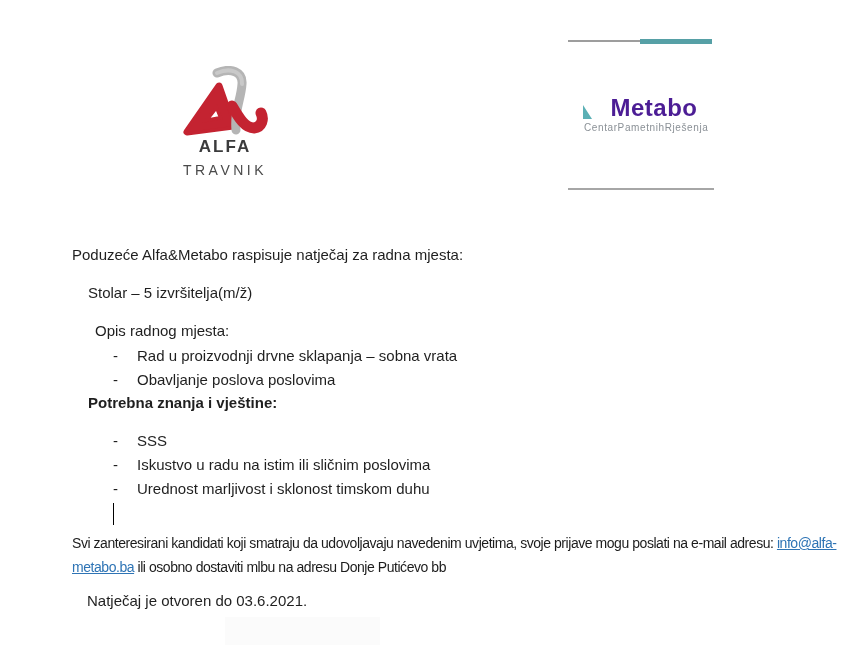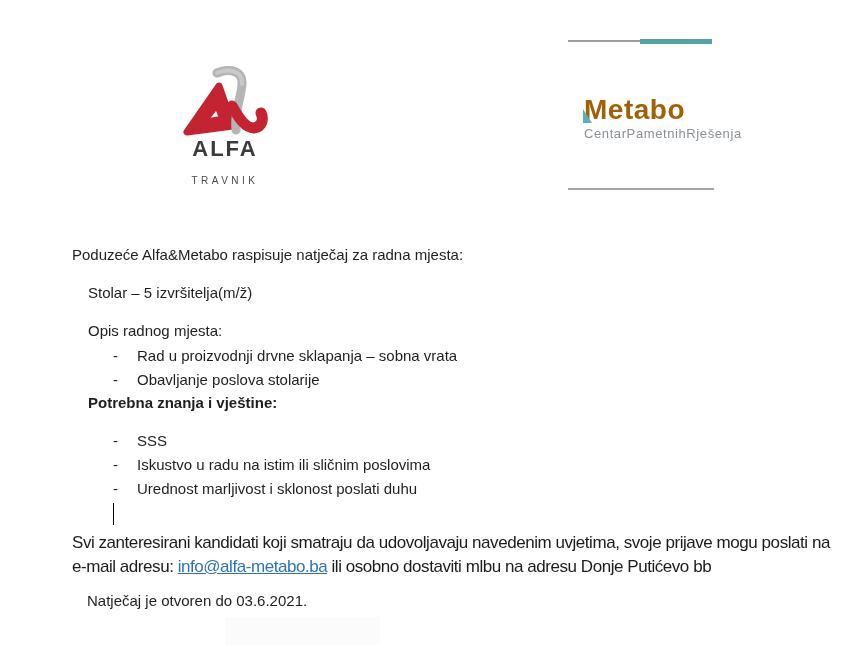--- a/index.html
+++ b/index.html
@@ -5,60 +5,60 @@
   * { margin: 0; padding: 0; box-sizing: border-box; }
   html, body { width: 857px; height: 645px; background: #ffffff; overflow: hidden; }
   body { font-family: "Liberation Sans", sans-serif; color: #1f1f1f; position: relative; }
 
   .abs { position: absolute; }
 
   
   .alfa-logo { left: 170px; top: 66px; width: 110px; text-align: center; }
   .alfa-graphic { display: block; margin: 0 auto; }
   .alfa-name {
-    font-size: 22px; font-weight: bold; color: #3b3b3c;
+    font-size: 17px; font-weight: bold; color: #3b3b3c;
     letter-spacing: 2px; margin-top: -4px; line-height: 1;
   }
   .alfa-sub {
-    font-size: 10px; color: #4a4a4a; letter-spacing: 3.5px; margin-top: 16px; line-height: 1;
+    font-size: 14px; color: #4a4a4a; letter-spacing: 3.5px; margin-top: 8px; line-height: 1;
   }
 
   
   .metabo-topline { left: 568px; top: 38px; width: 144px; height: 6px; }
   .metabo-topline .seg-gray { position: absolute; left: 0; top: 2px; width: 73px; height: 2px; background: #9d9d9d; }
   .metabo-topline .seg-teal { position: absolute; left: 72px; top: 1px; width: 72px; height: 5px; background: #56a0a6; }
 
   .metabo-logo { left: 584px; top: 96px; width: 140px; }
   .metabo-word {
     position: relative;
-    font-size: 28px; font-weight: bold; color: #a16207;
-    letter-spacing: 0.5px; line-height: 1;
+    font-size: 24px; font-weight: bold; color: #4c1d95;
+    letter-spacing: 0.5px; line-height: 1; text-align: center;
   }
   .metabo-wedge {
     position: absolute; left: -1px; bottom: 1px;
     width: 0; height: 0;
     border-left: 9px solid #5bb0b5;
     border-top: 14px solid transparent;
   }
-  .metabo-tagline { font-size: 13px; color: #8a9096; letter-spacing: 0.6px; margin-top: 2px; }
+  .metabo-tagline { font-size: 10px; color: #8a9096; letter-spacing: 0.6px; margin-top: 2px; }
 
   .metabo-bottomline { left: 568px; top: 188px; width: 146px; height: 2px; background: #a6a6a6; }
 
   
   .para { font-size: 15px; line-height: 18px; white-space: nowrap; }
   .para.bold { font-weight: normal; }
 
   .bullet { display: flex; font-size: 15px; line-height: 18px; white-space: nowrap; }
   .bullet .dash { width: 24px; flex: 0 0 24px; }
 
   .text-cursor { left: 113px; top: 503px; width: 1px; height: 22px; background: #000; }
 
   .closing {
     left: 72px; top: 531px; width: 775px;
-    font-size: 17px; line-height: 24px; letter-spacing: -0.45px;
+    font-size: 14px; line-height: 24px; letter-spacing: -0.45px;
     color: #1c1c1c;
   }
   .closing a { text-decoration: underline; }
 
   .faint-rect { left: 225px; top: 617px; width: 155px; height: 28px; background: #fbfbfb; }
 </style>
 </head>
 <body>
 
 <div class="abs alfa-logo">
@@ -87,44 +87,44 @@
   </div>
   <div class="metabo-tagline">CentarPametnihRješenja</div>
 </div>
 
 <div class="abs metabo-bottomline"></div>
 
 <div class="abs para" style="left:72px; top:246px;">Poduzeće Alfa&amp;Metabo raspisuje natječaj za radna mjesta:</div>
 
 <div class="abs para bold" style="left:88px; top:284px;">Stolar – 5 izvršitelja(m/ž)</div>
 
-<div class="abs para" style="left:88px; top:322px;">Opis radnog mjesta:</div>
+<div class="abs para" style="left:95px; top:322px;">Opis radnog mjesta:</div>
 
 <div class="abs bullet" style="left:113px; top:347px;">
   <span class="dash">-</span>
   <span>Rad u proizvodnji drvne sklapanja – sobna vrata</span>
 </div>
 <div class="abs bullet" style="left:113px; top:371px;">
   <span class="dash">-</span>
-  <span>Obavljanje poslova stolarije</span>
+  <span>Obavljanje poslova poslovima</span>
 </div>
 
 <div class="abs para" style="left:88px; top:394px;font-weight:bold;">Potrebna znanja i vještine:</div>
 
 <div class="abs bullet" style="left:113px; top:432px;">
   <span class="dash">-</span>
   <span>SSS</span>
 </div>
 <div class="abs bullet" style="left:113px; top:456px;">
   <span class="dash">-</span>
   <span>Iskustvo u radu na istim ili sličnim poslovima</span>
 </div>
 <div class="abs bullet" style="left:113px; top:480px;">
   <span class="dash">-</span>
-  <span>Urednost marljivost i sklonost poslati duhu</span>
+  <span>Urednost marljivost i sklonost timskom duhu</span>
 </div>
 
 <div class="abs text-cursor"></div>
 
 <div class="abs closing">
   <span>Svi zanteresirani kandidati koji smatraju da udovoljavaju navedenim uvjetima, svoje prijave mogu poslati na e-mail adresu: </span><a href="#" id="email-link" style="color: rgb(46, 116, 181);">info@alfa-metabo.ba</a><span> ili osobno dostaviti mlbu na adresu Donje Putićevo bb</span>
 </div>
 
 <div class="abs para" style="left:87px; top:592px;">Natječaj je otvoren do 03.6.2021.</div>
 

